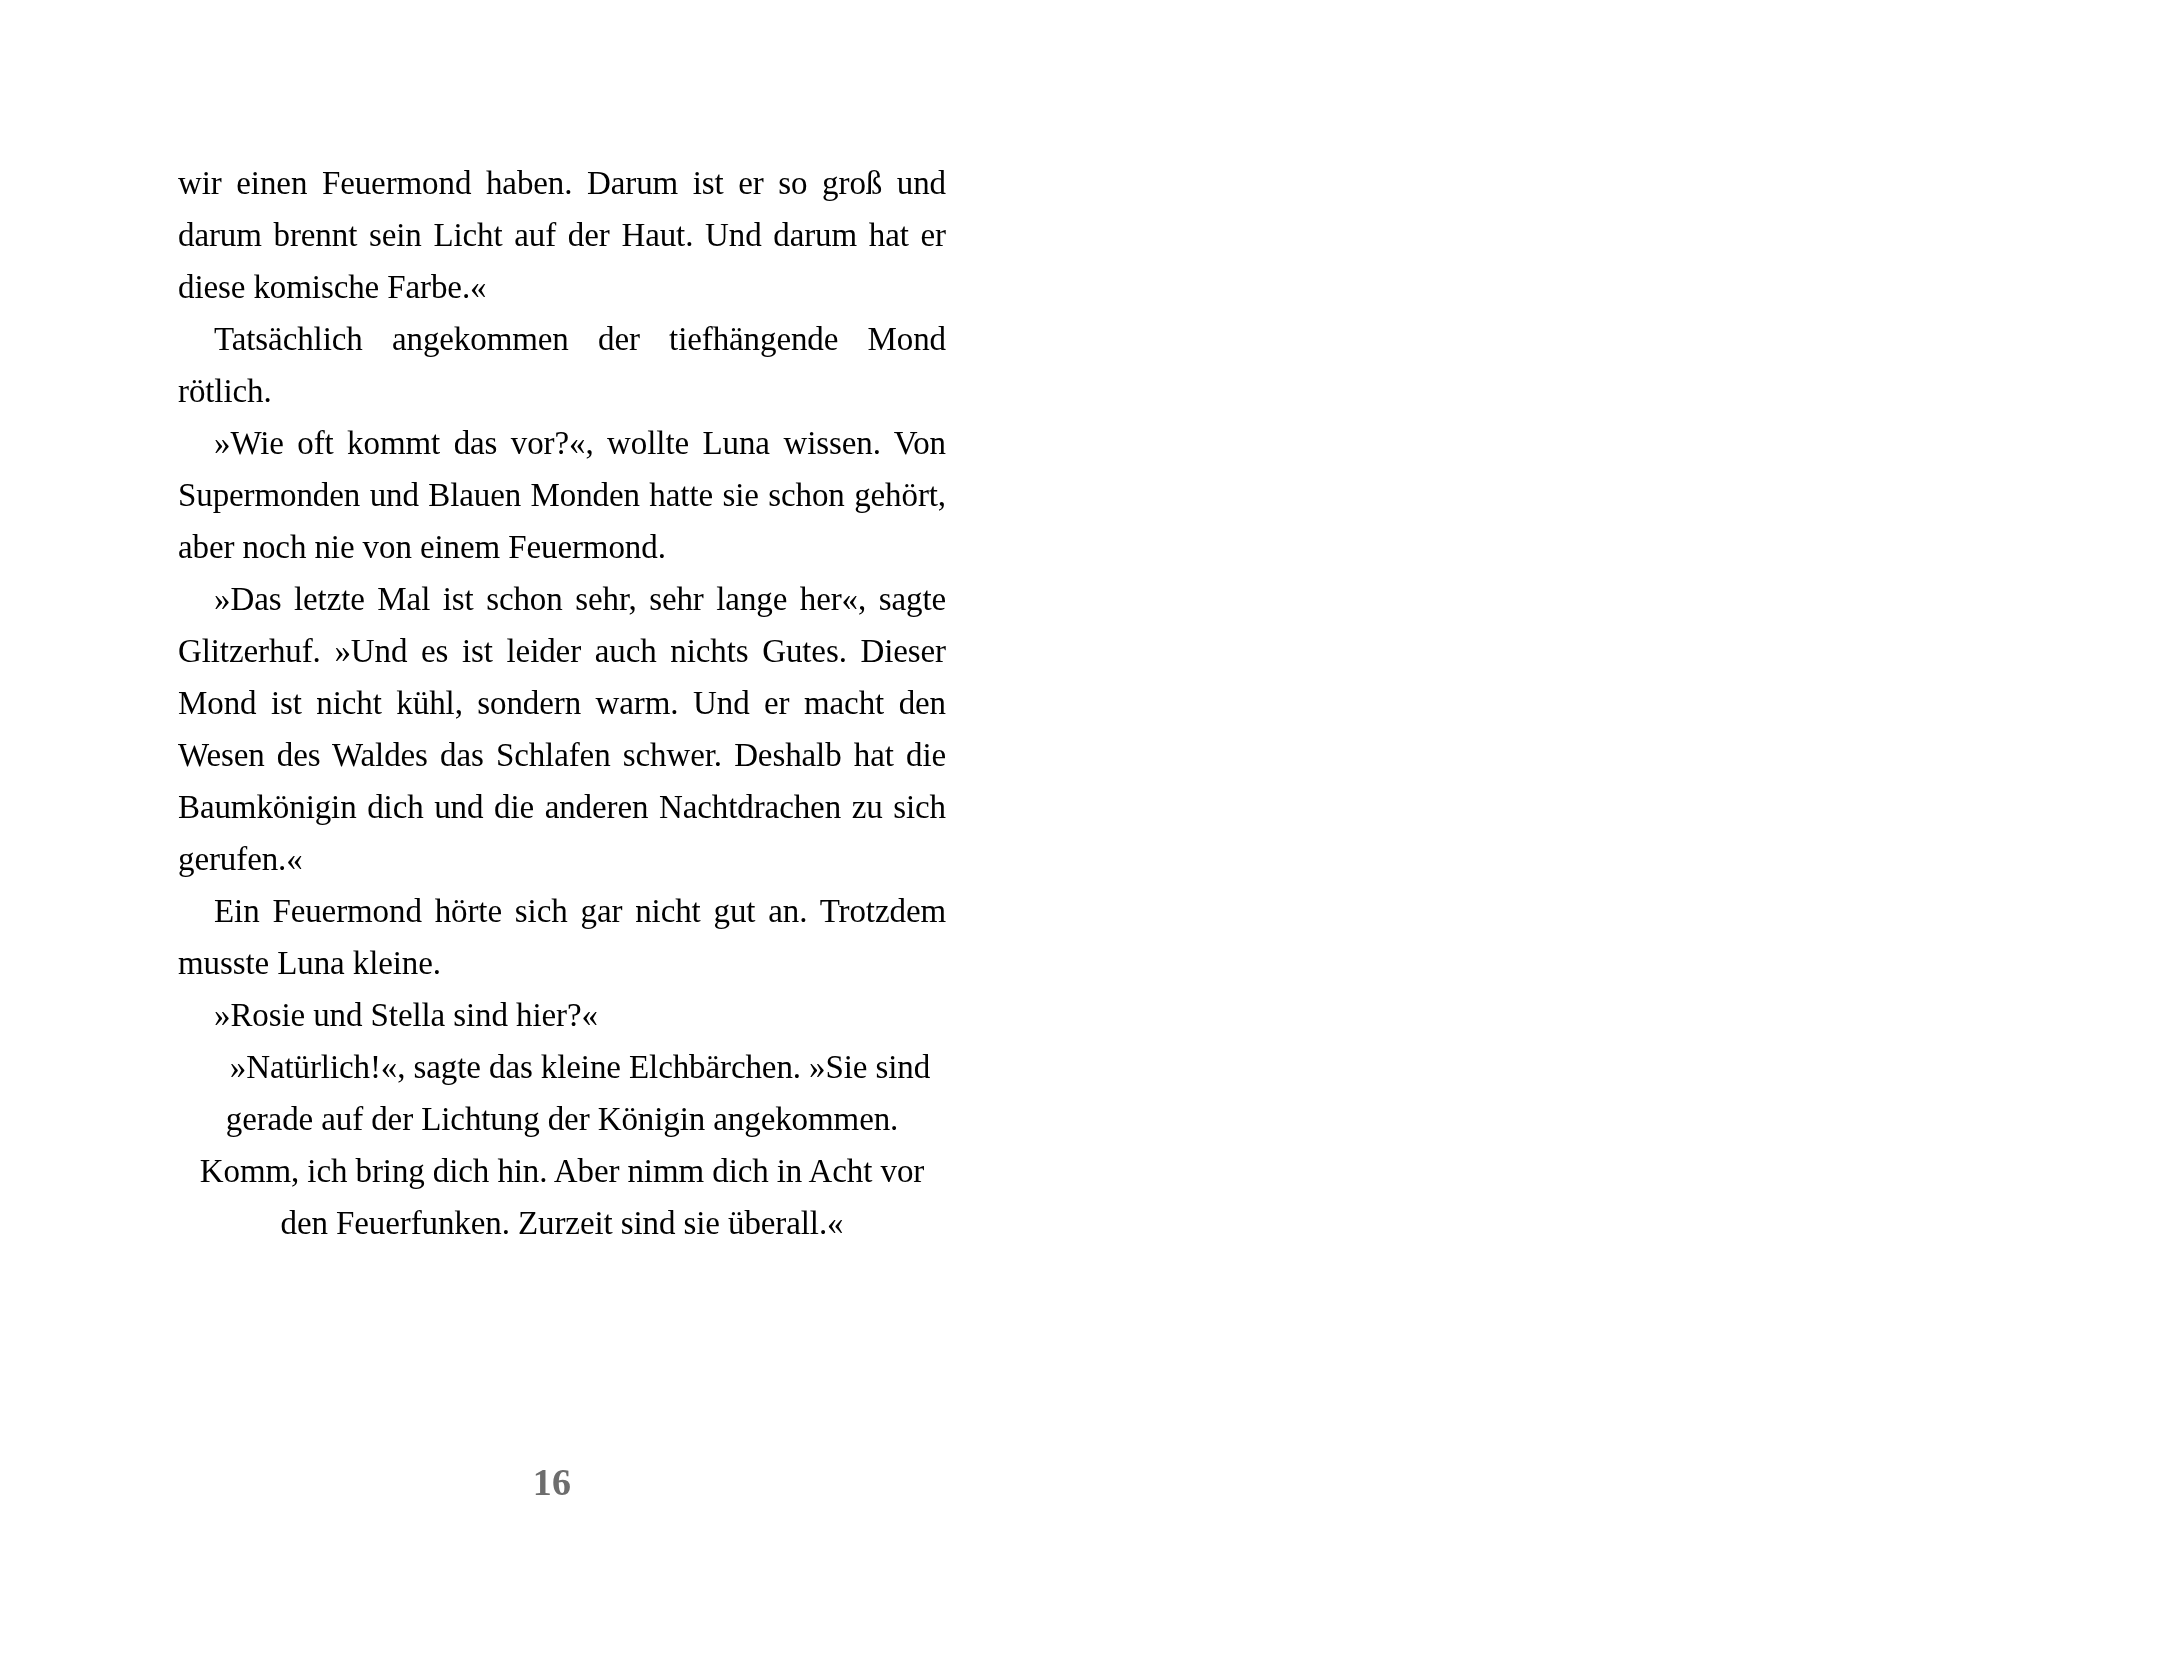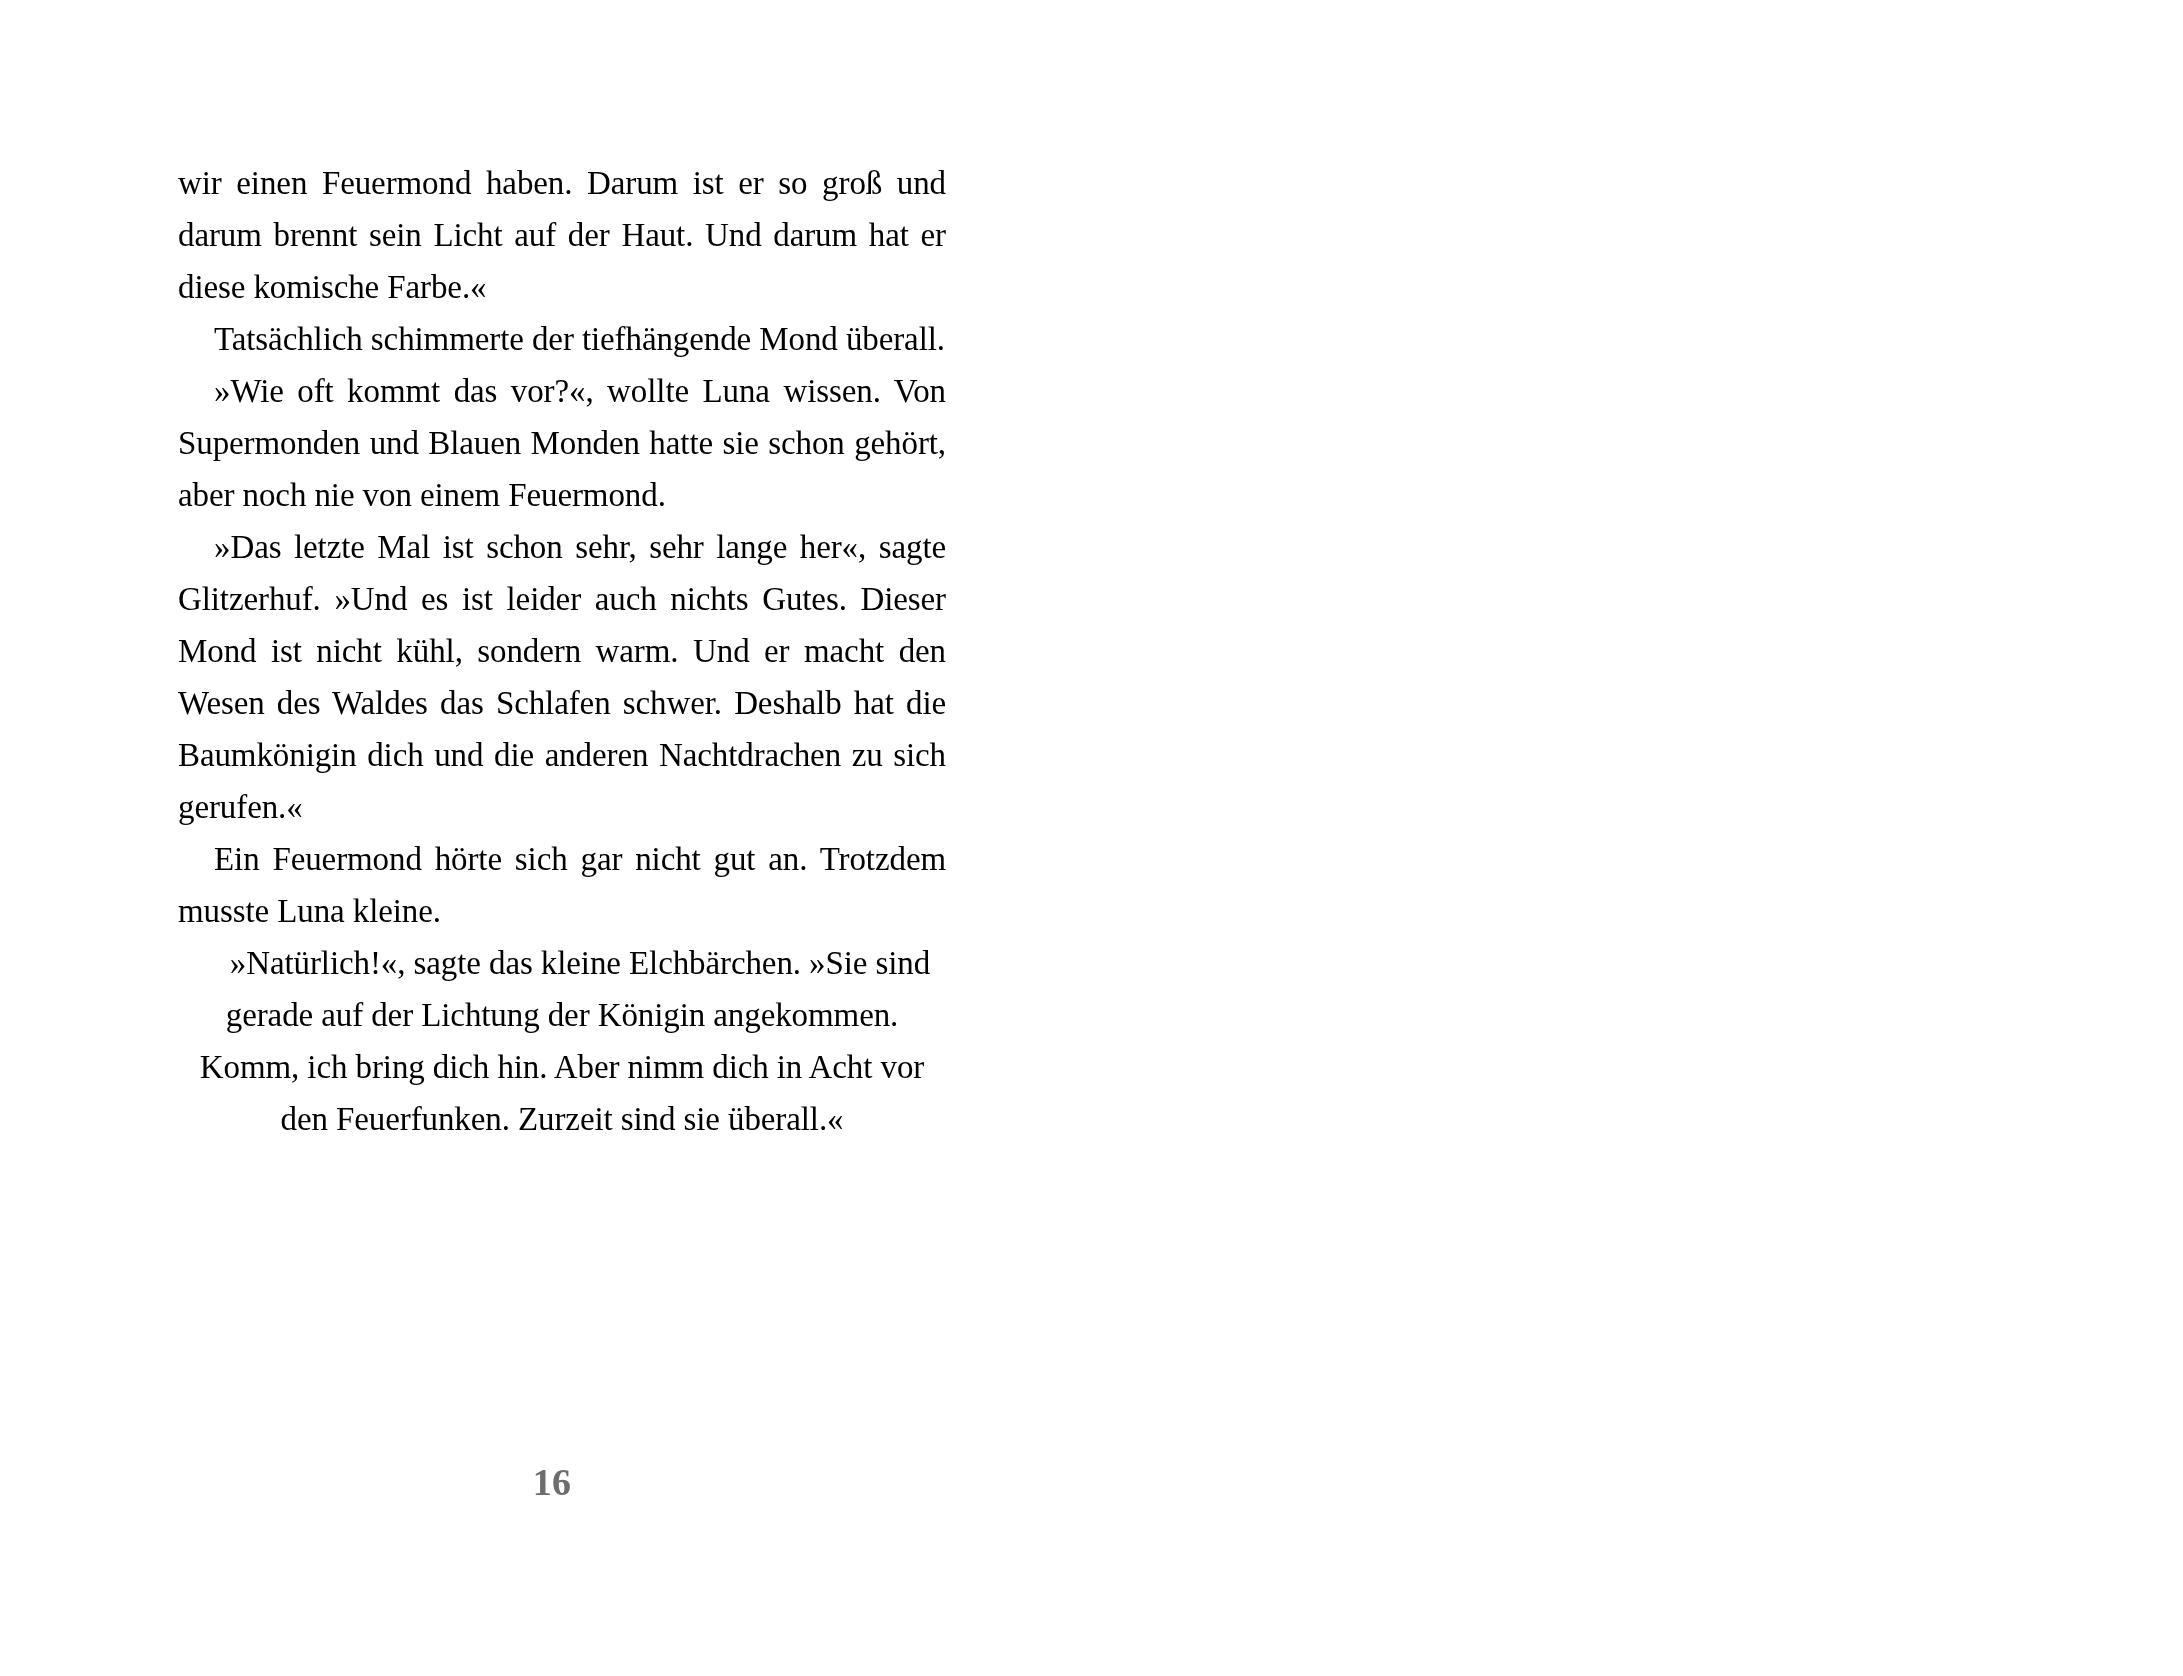--- a/index.html
+++ b/index.html
@@ -45,24 +45,25 @@
 </style>
 </head>
 <body>
 
 <div class="spread">
 
   <div class="page page-left">
 
     <div class="column" id="left-column">
       <p>wir einen Feuermond haben. Darum ist er so groß und darum brennt sein Licht auf der Haut. Und darum hat er diese komische Farbe.«</p>
-      <p class="ind">Tatsächlich schimmerte der tiefhängende Mond überall.</p>
+      <p class="ind">Tatsächlich angekommen der tiefhängende Mond rötlich.</p>
       <p class="ind">»Wie oft kommt das vor?«, wollte Luna wissen. Von Supermonden und Blauen Monden hatte sie schon gehört, aber noch nie von einem Feuermond.</p>
       <p class="ind">»Das letzte Mal ist schon sehr, sehr lange her«, sagte Glitzerhuf. »Und es ist leider auch nichts Gutes. Dieser Mond ist nicht kühl, sondern warm. Und er macht den Wesen des Waldes das Schlafen schwer. Deshalb hat die Baumkönigin dich und die anderen Nachtdrachen zu sich gerufen.«</p>
       <p class="ind">Ein Feuermond hörte sich gar nicht gut an. Trotzdem musste Luna kleine.</p>
+      <p class="ind">»Rosie und Stella sind hier?«</p>
       <p class="ind">»Natürlich!«, sagte das kleine Elchbärchen. »Sie sind gerade auf der Lichtung der Königin angekommen. Komm, ich bring dich hin. Aber nimm dich in Acht vor den Feuerfunken. Zurzeit sind sie überall.«</p>
     </div>
 
     <div class="folio" id="folio-left">16</div>
   </div>
 
   <div class="page page-right">
 
     
 

